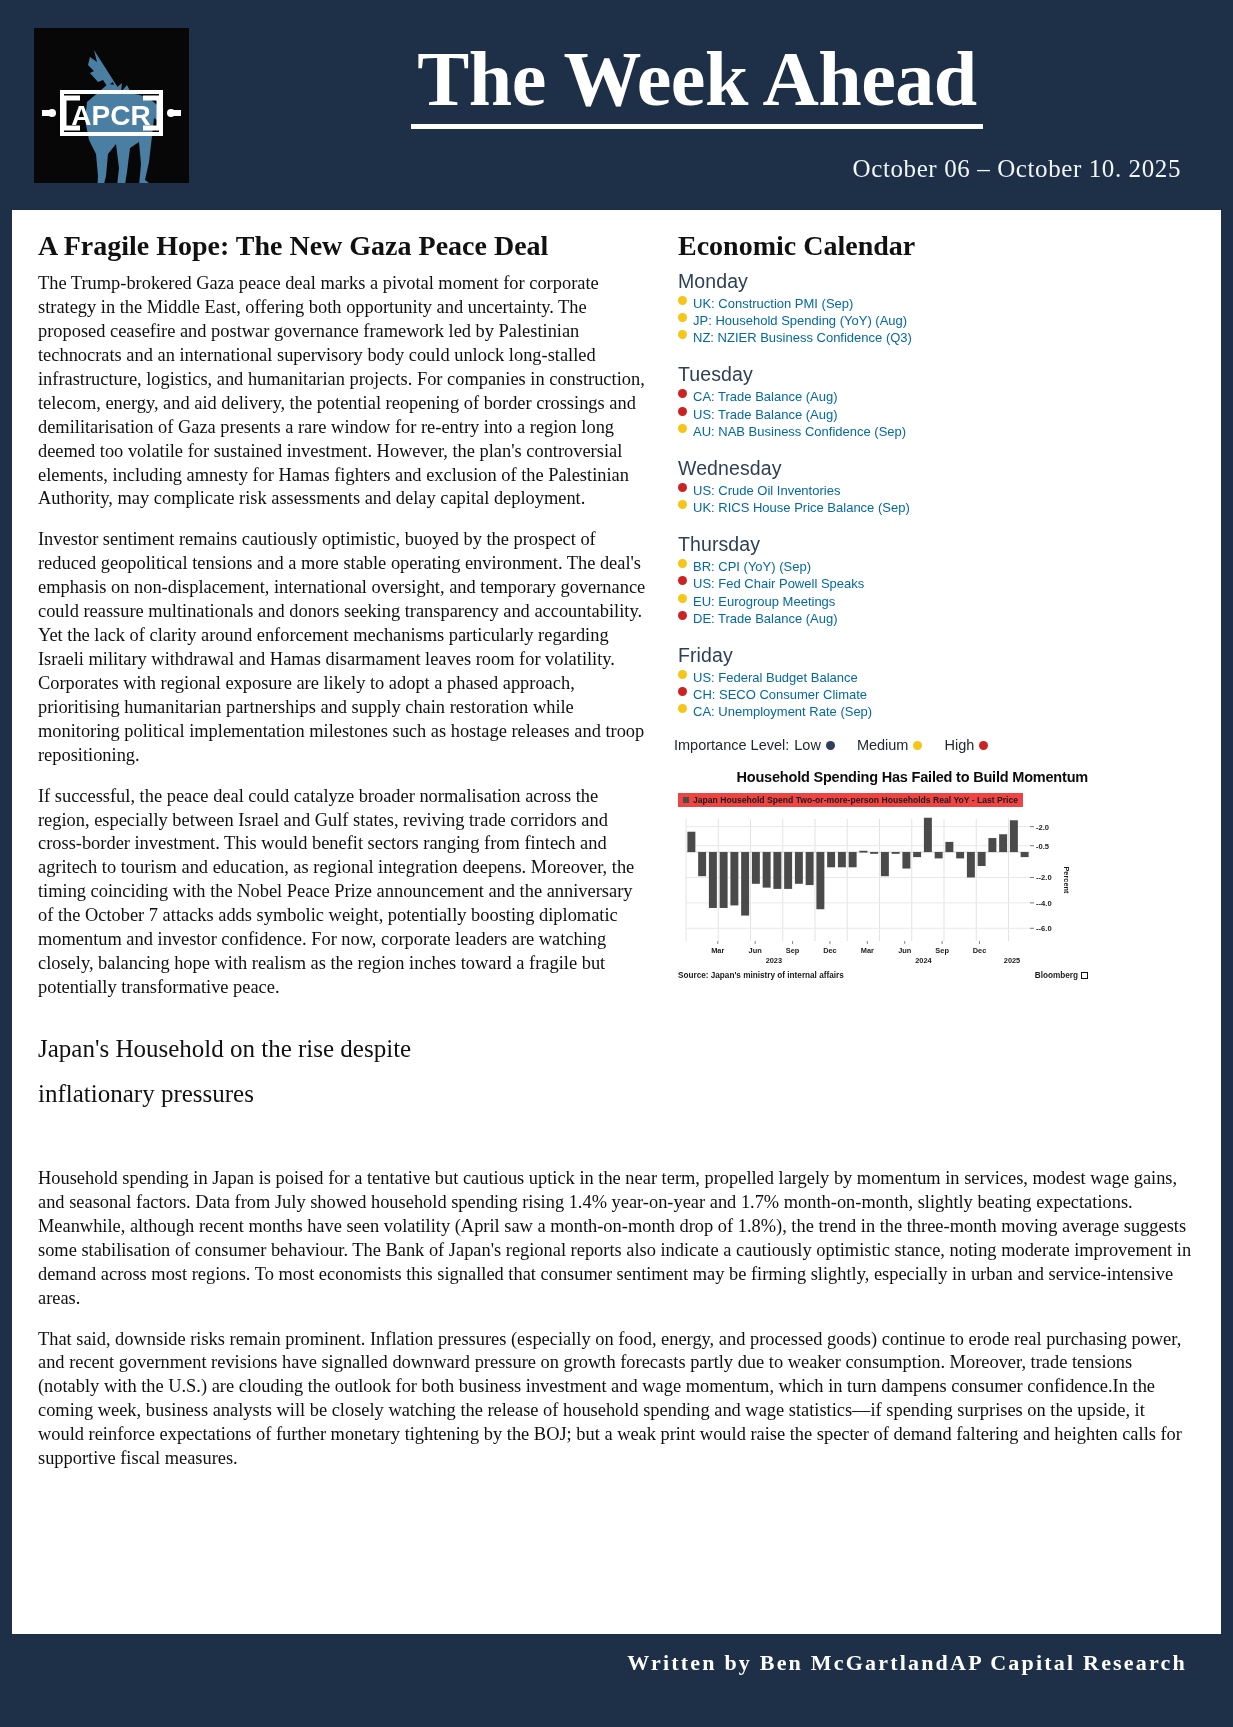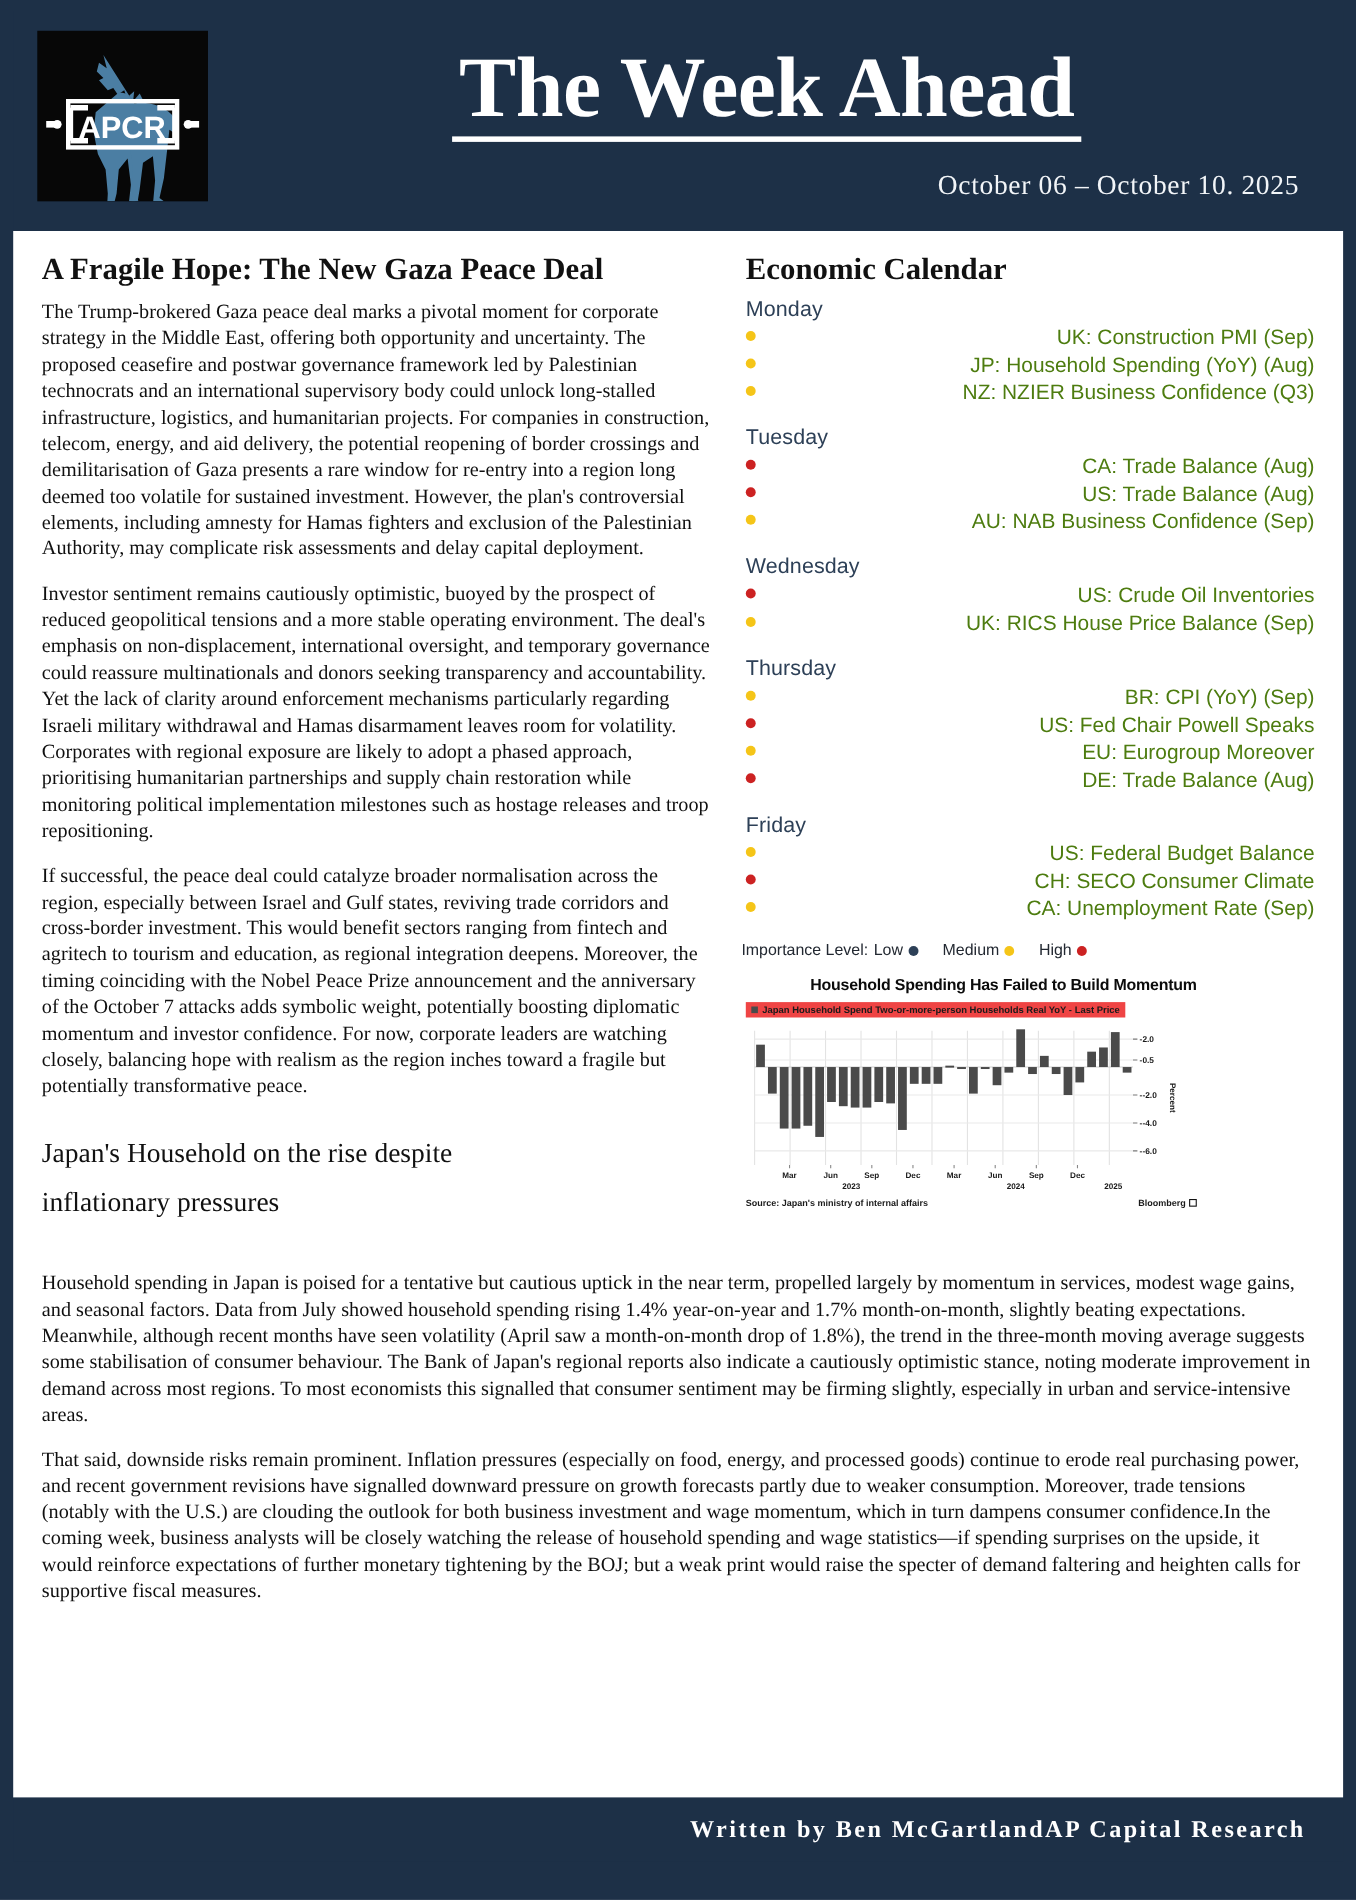--- a/index.html
+++ b/index.html
@@ -119,25 +119,24 @@
     font-size: 19.5px;
     color: #2d4057;
     margin: 0 0 2px 0;
     letter-spacing: 0.1px;
   }
   .cal-group { margin-bottom: 17px; }
   .cal-item {
     display: flex;
     align-items: baseline;
     font-family: "Liberation Sans", sans-serif;
-    font-size: 19px;
-    color: #4d7c0f;
+    font-size: 13px;
+    color: #0369a1;
     line-height: 1.32;
     white-space: nowrap;
-    justify-content: space-between;
   }
   .dot {
     width: 9px; height: 9px;
     border-radius: 50%;
     display: inline-block;
     margin-right: 6px;
     flex: 0 0 9px;
     position: relative;
     top: -3px;
   }
@@ -192,21 +191,21 @@
     font-size: 8.4px;
     color: #1a1a1a;
     font-weight: 700;
     margin-top: 2px;
   }
   .chart-source { font-size: 8.2px; font-weight: 700; }
   .bbg { display: flex; align-items: center; gap: 3px; font-size: 8.2px; font-weight: 700; }
   .bbg .bbg-sq { width: 7px; height: 7px; border: 1.5px solid #111; display: inline-block; }
   
   .lower {
-    margin-top: 11px;
+    margin-top: 23px;
   }
   .lower p {
     font-family: "Liberation Serif", serif;
     font-size: 18.4px;
     line-height: 1.30;
     color: #101010;
     margin: 0 0 17px 0;
   }
   
   .footer {
@@ -329,21 +328,21 @@
               <div class="cal-item">
                 <span class="dot medium"></span>
                 <span>BR: CPI (YoY) (Sep)</span>
               </div>
               <div class="cal-item">
                 <span class="dot high"></span>
                 <span>US: Fed Chair Powell Speaks</span>
               </div>
               <div class="cal-item">
                 <span class="dot medium"></span>
-                <span>EU: Eurogroup Moreover</span>
+                <span>EU: Eurogroup Meetings</span>
               </div>
               <div class="cal-item">
                 <span class="dot high"></span>
                 <span>DE: Trade Balance (Aug)</span>
               </div>
             </div>
             <div class="cal-group">
               <div class="cal-day">Friday</div>
               <div class="cal-item">
                 <span class="dot medium"></span>

